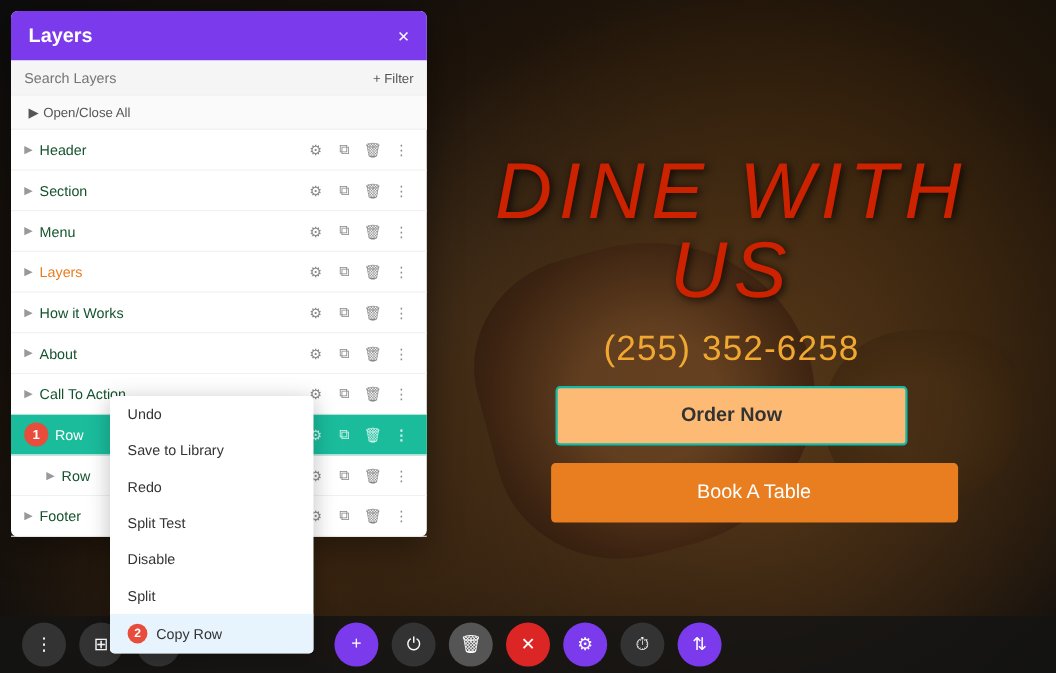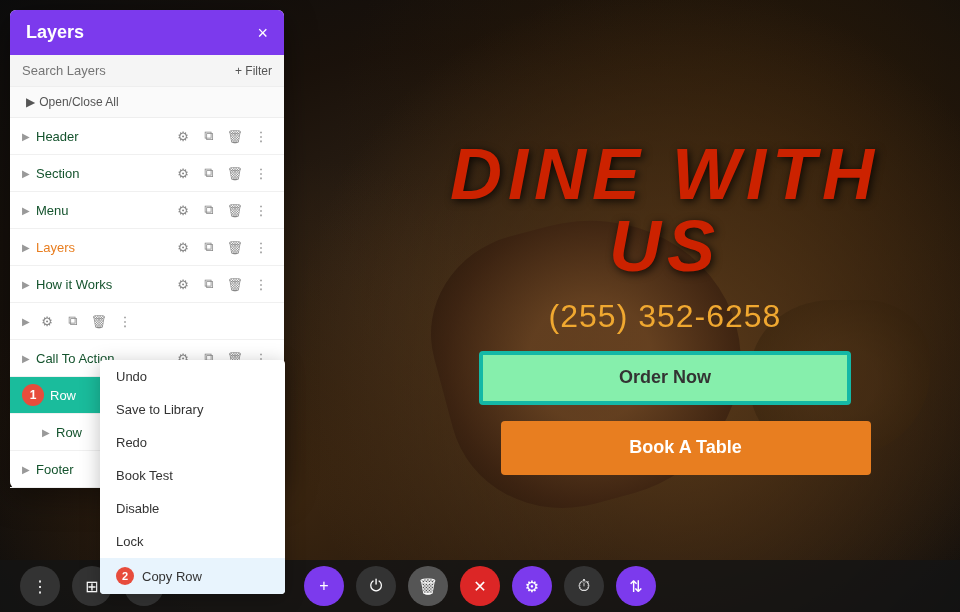--- a/index.html
+++ b/index.html
@@ -38,58 +38,58 @@
       display: flex;
       flex-direction: column;
       align-items: center;
       justify-content: center;
       padding: 20px;
       gap: 16px;
     }
 
     .hero-title {
       font-size: 72px;
-      font-weight: 700;
+      font-weight: 400;
       color: #cc2200;
       letter-spacing: 6px;
       text-align: center;
       line-height: 1;
       text-shadow: 2px 2px 8px rgba(0,0,0,0.8);
       font-style: italic;
     }
 
     .phone-number {
       font-size: 32px;
       font-weight: 400;
       color: #f0a830;
       text-align: center;
       letter-spacing: 1px;
     }
 
     .btn-order {
-      width: 372px;
+      width: 320px;
       height: 54px;
-      background: #86efac;
-      border: 4px solid #14b8a6;
+      background: #fdba74;
+      border: 2px solid #14b8a6;
       border-radius: 4px;
       font-size: 18px;
       font-weight: 600;
       color: #333;
       cursor: pointer;
       display: flex; align-items: center; justify-content: center;
     }
 
     .btn-book {
       width: 370px;
       height: 54px;
       background: #e87e20;
       border: none;
       border-radius: 4px;
       font-size: 18px;
-      font-weight: 700;
+      font-weight: 400;
       color: #fff;
       cursor: pointer;
       display: flex; align-items: center; justify-content: center; margin-left: 41px;
     }
 
     
     .bottom-toolbar {
       position: absolute;
       bottom: 0; left: 0; right: 0;
       height: 52px;
@@ -116,21 +116,21 @@
     }
     .tb-purple { background: #7c3aed; }
     .tb-red { background: #dc2626; }
     .tb-gray { background: #555; }
     .tb-dark { background: #333; }
 
     
     .layers-panel {
       position: absolute;
       top: 10px; left: 10px;
-      width: 274px;
+      width: 378px;
       background: #fff;
       border-radius: 6px;
       box-shadow: 0 8px 32px rgba(0,0,0,0.4);
       overflow: visible;
       z-index: 10;
     }
     .layers-header {
       background: #7c3aed;
       padding: 12px 16px;
       border-radius: 6px 6px 0 0;
@@ -349,20 +349,21 @@
     <div class="layer-actions">
       <span class="layer-action-icon">⚙</span>
       <span class="layer-action-icon">⧉</span>
       <span class="layer-action-icon">🗑</span>
       <span class="layer-action-icon">⋮</span>
     </div>
   </div>
 
   <div class="layer-item">
     <span class="layer-chevron">▶</span>
+    <span class="layer-name">About</span>
     <div class="layer-actions">
       <span class="layer-action-icon">⚙</span>
       <span class="layer-action-icon">⧉</span>
       <span class="layer-action-icon">🗑</span>
       <span class="layer-action-icon">⋮</span>
     </div>
   </div>
 
   <div class="layer-item">
     <span class="layer-chevron">▶</span>
@@ -406,23 +407,23 @@
       <span class="layer-action-icon">🗑</span>
       <span class="layer-action-icon">⋮</span>
     </div>
   </div>
 </div>
 
 <div class="context-menu">
   <div class="ctx-item">Undo</div>
   <div class="ctx-item">Save to Library</div>
   <div class="ctx-item">Redo</div>
-  <div class="ctx-item">Book Test</div>
+  <div class="ctx-item">Split Test</div>
   <div class="ctx-item">Disable</div>
-  <div class="ctx-item">Lock</div>
+  <div class="ctx-item">Split</div>
   <div class="ctx-item active">
     <span style="width:18px;height:18px;background:#e74c3c;border-radius:50%;color:#fff;font-size:11px;font-weight:700;display:inline-flex;align-items:center;justify-content:center;margin-right:8px;">2</span>
     Copy Row
   </div>
 
 </div>
 
 <div class="bottom-toolbar">
   <div class="toolbar-left">
     <div class="tb-icon tb-dark">⋮</div>

